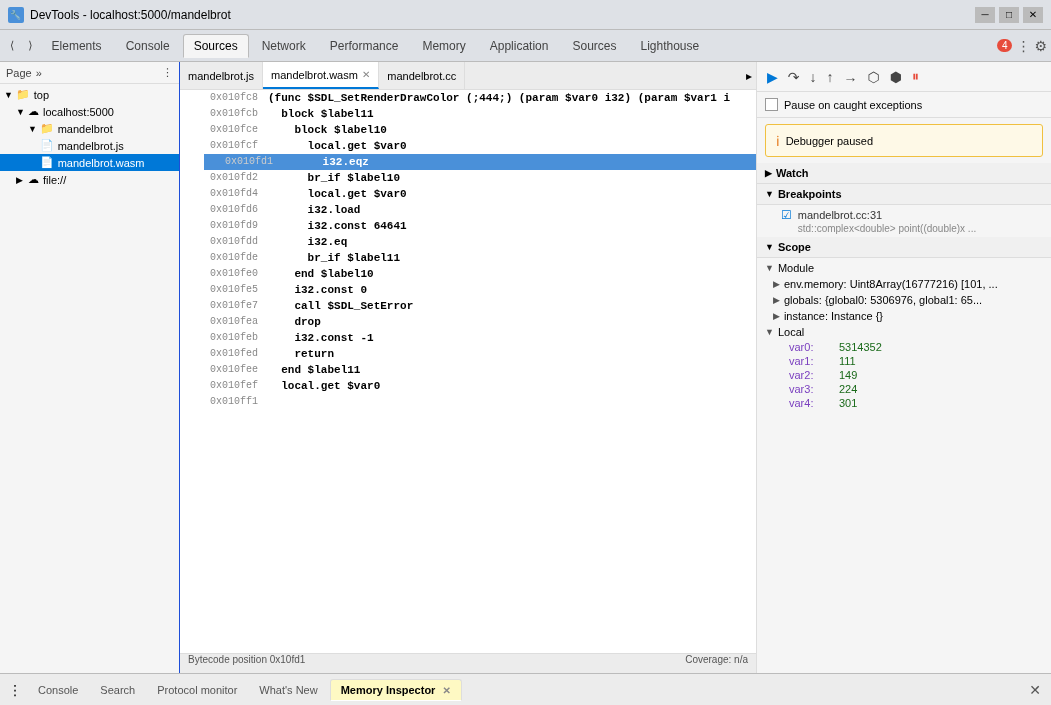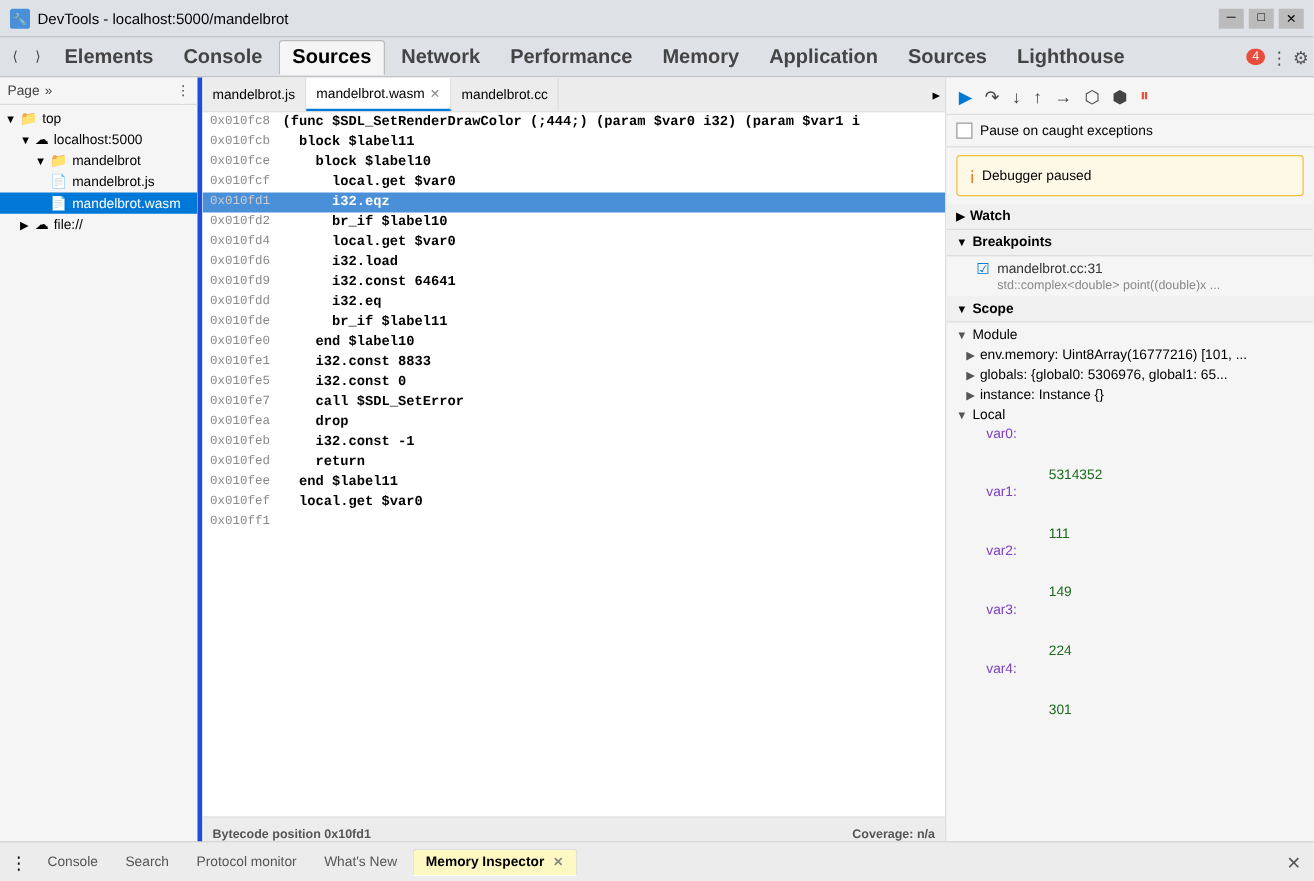--- a/index.html
+++ b/index.html
@@ -27,48 +27,47 @@
       display: flex;
       align-items: center;
       padding: 0 4px;
       border-bottom: 1px solid #bbb;
       gap: 2px;
     }
     .tab-bar-nav { display: flex; gap: 2px; align-items: center; }
     .nav-btn { background: none; border: none; cursor: pointer; padding: 4px 6px; font-size: 11px; color: #444; border-radius: 3px; }
     .tab-item {
       padding: 4px 10px;
-      font-size: 16px;
+      font-size: 12px;
       color: #444;
       cursor: pointer;
       border-radius: 3px 3px 0 0;
       border: 1px solid transparent;
-      font-weight: bold;
     }
     .tab-item.active {
       background: #f5f5f5;
       border-color: #bbb #bbb #f5f5f5;
       color: #000;
     }
     .tab-bar-right { margin-left: auto; display: flex; align-items: center; gap: 4px; }
     .error-badge { background: #e74c3c; color: white; border-radius: 10px; padding: 1px 5px; font-size: 10px; }
     .gear-btn { background: none; border: none; cursor: pointer; font-size: 14px; color: #555; }
 
     
     .main-container {
       display: flex;
       height: calc(705px - 30px - 32px - 32px);
       
     }
 
     
     .sidebar {
-      width: 162px;
+      width: 180px;
       background: #f5f5f5;
-      border-right: 4px solid #1d4ed8;
+      border-right: 1px solid #1d4ed8;
       display: flex;
       flex-direction: column;
       overflow-y: auto;
     }
     .sidebar-header {
       display: flex;
       align-items: center;
       padding: 4px 6px;
       border-bottom: 1px solid #ddd;
       font-size: 11px;
@@ -122,28 +121,29 @@
     .source-tab-actions { margin-left: auto; display: flex; align-items: center; gap: 2px; padding: 0 4px; }
 
     
     .code-viewer {
       flex: 1;
       overflow: auto;
       font-family: 'Consolas', 'Courier New', monospace;
       font-size: 11px;
       background: #fff;
       position: relative;
+      margin-left: 24px;
     }
     .code-line {
       display: flex;
       align-items: center;
       min-height: 16px;
       line-height: 16px;
     }
-    .code-line.highlighted { background: #4a90d9; color: white; }
+    .code-line.highlighted { background: #4a90d9; color: white; padding-left: 15px; }
     .code-addr {
       color: #888;
       font-size: 10px;
       padding: 0 6px;
       min-width: 60px;
       user-select: none;
       flex-shrink: 0;
     }
     .code-line.highlighted .code-addr { color: #ccc; }
     .code-content {
@@ -151,26 +151,25 @@
       white-space: pre;
       font-weight: bold;
     }
 
     
     .source-status {
       height: 20px;
       background: #ececec;
       border-top: 1px solid #ddd;
       display: flex;
-      align-items: flex-end;
+      align-items: flex-start;
       padding: 0 8px;
       font-size: 10px;
       color: #555;
       justify-content: space-between;
-      font-weight: bold;
     }
 
     
     .right-panel {
       width: 295px;
       background: #f5f5f5;
       border-left: 1px solid #ddd;
       display: flex;
       flex-direction: column;
       overflow: hidden;
@@ -253,21 +252,21 @@
     }
     .scope-indent { padding-left: 16px; }
     .scope-arrow { font-size: 9px; margin-right: 4px; color: #555; }
     
     .local-var {
       display: flex;
       padding: 1px 8px 1px 32px;
       font-size: 11px;
     }
     .local-key { color: #7a3fbf; min-width: 50px; }
-    .local-val { color: #1a6a1a; margin-top: 33px; }
+    .local-val { color: #1a6a1a; }
 
     
     .bottom-panel {
       height: 280px;
       border-top: 1px solid #bbb;
       display: flex;
       flex-direction: column;
       background: #fff;
     }
     .bottom-tabs {
@@ -452,24 +451,20 @@
       </div>
       <div class="code-line">
         <span class="code-addr">0x010fde</span>
         <span class="code-content">      br_if $label11</span>
       </div>
       <div class="code-line">
         <span class="code-addr">0x010fe0</span>
         <span class="code-content">    end $label10</span>
       </div>
       <div class="code-line">
-        <span class="code-addr">0x010fe1</span>
-        <span class="code-content">    i32.const 8833</span>
-      </div>
-      <div class="code-line">
         <span class="code-addr">0x010fe5</span>
         <span class="code-content">    i32.const 0</span>
       </div>
       <div class="code-line">
         <span class="code-addr">0x010fe7</span>
         <span class="code-content">    call $SDL_SetError</span>
       </div>
       <div class="code-line">
         <span class="code-addr">0x010fea</span>
         <span class="code-content">    drop</span>

